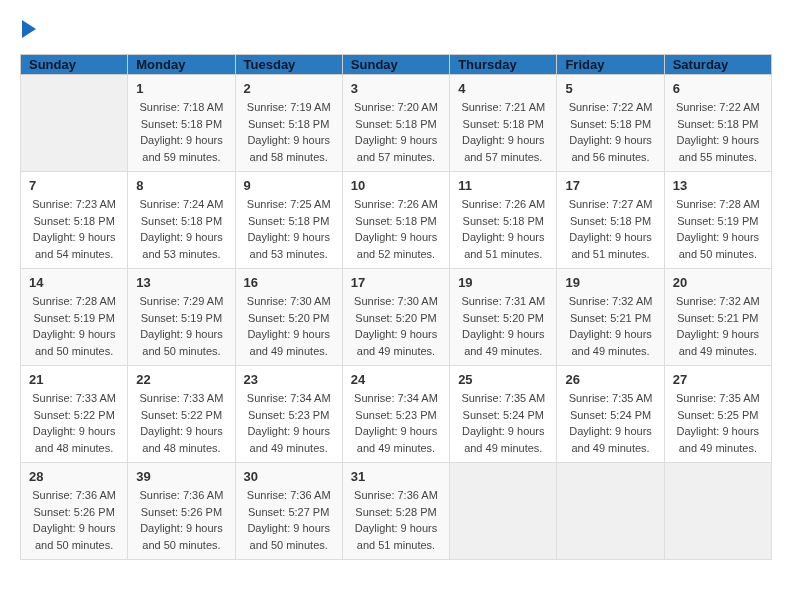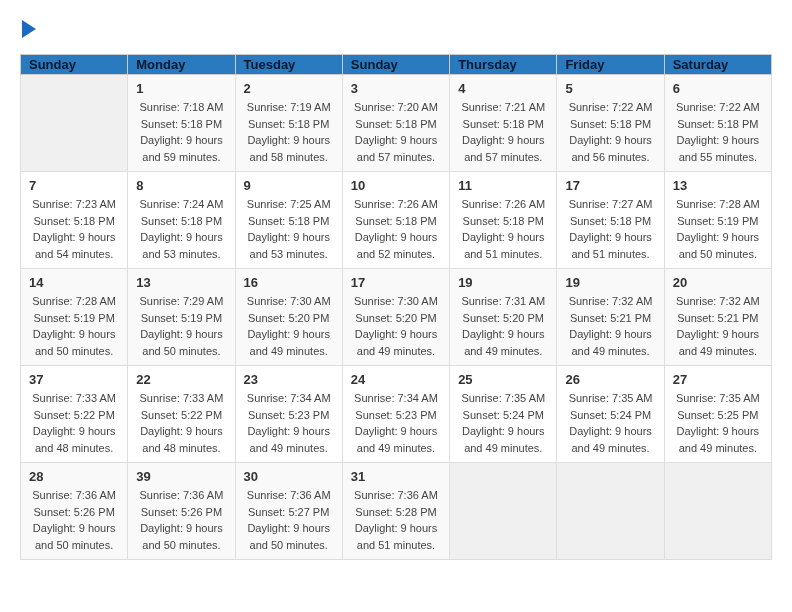--- a/index.html
+++ b/index.html
@@ -208,21 +208,21 @@
           <span class="day-number">19</span>
           <div class="day-info">Sunrise: 7:32 AM<br>Sunset: 5:21 PM<br>Daylight: 9 hours<br>and 49 minutes.</div>
         </td>
         <td>
           <span class="day-number">20</span>
           <div class="day-info">Sunrise: 7:32 AM<br>Sunset: 5:21 PM<br>Daylight: 9 hours<br>and 49 minutes.</div>
         </td>
       </tr>
       <tr>
         <td>
-          <span class="day-number">37</span>
+          <span class="day-number">21</span>
           <div class="day-info">Sunrise: 7:33 AM<br>Sunset: 5:22 PM<br>Daylight: 9 hours<br>and 48 minutes.</div>
         </td>
         <td>
           <span class="day-number">22</span>
           <div class="day-info">Sunrise: 7:33 AM<br>Sunset: 5:22 PM<br>Daylight: 9 hours<br>and 48 minutes.</div>
         </td>
         <td>
           <span class="day-number">23</span>
           <div class="day-info">Sunrise: 7:34 AM<br>Sunset: 5:23 PM<br>Daylight: 9 hours<br>and 49 minutes.</div>
         </td>

